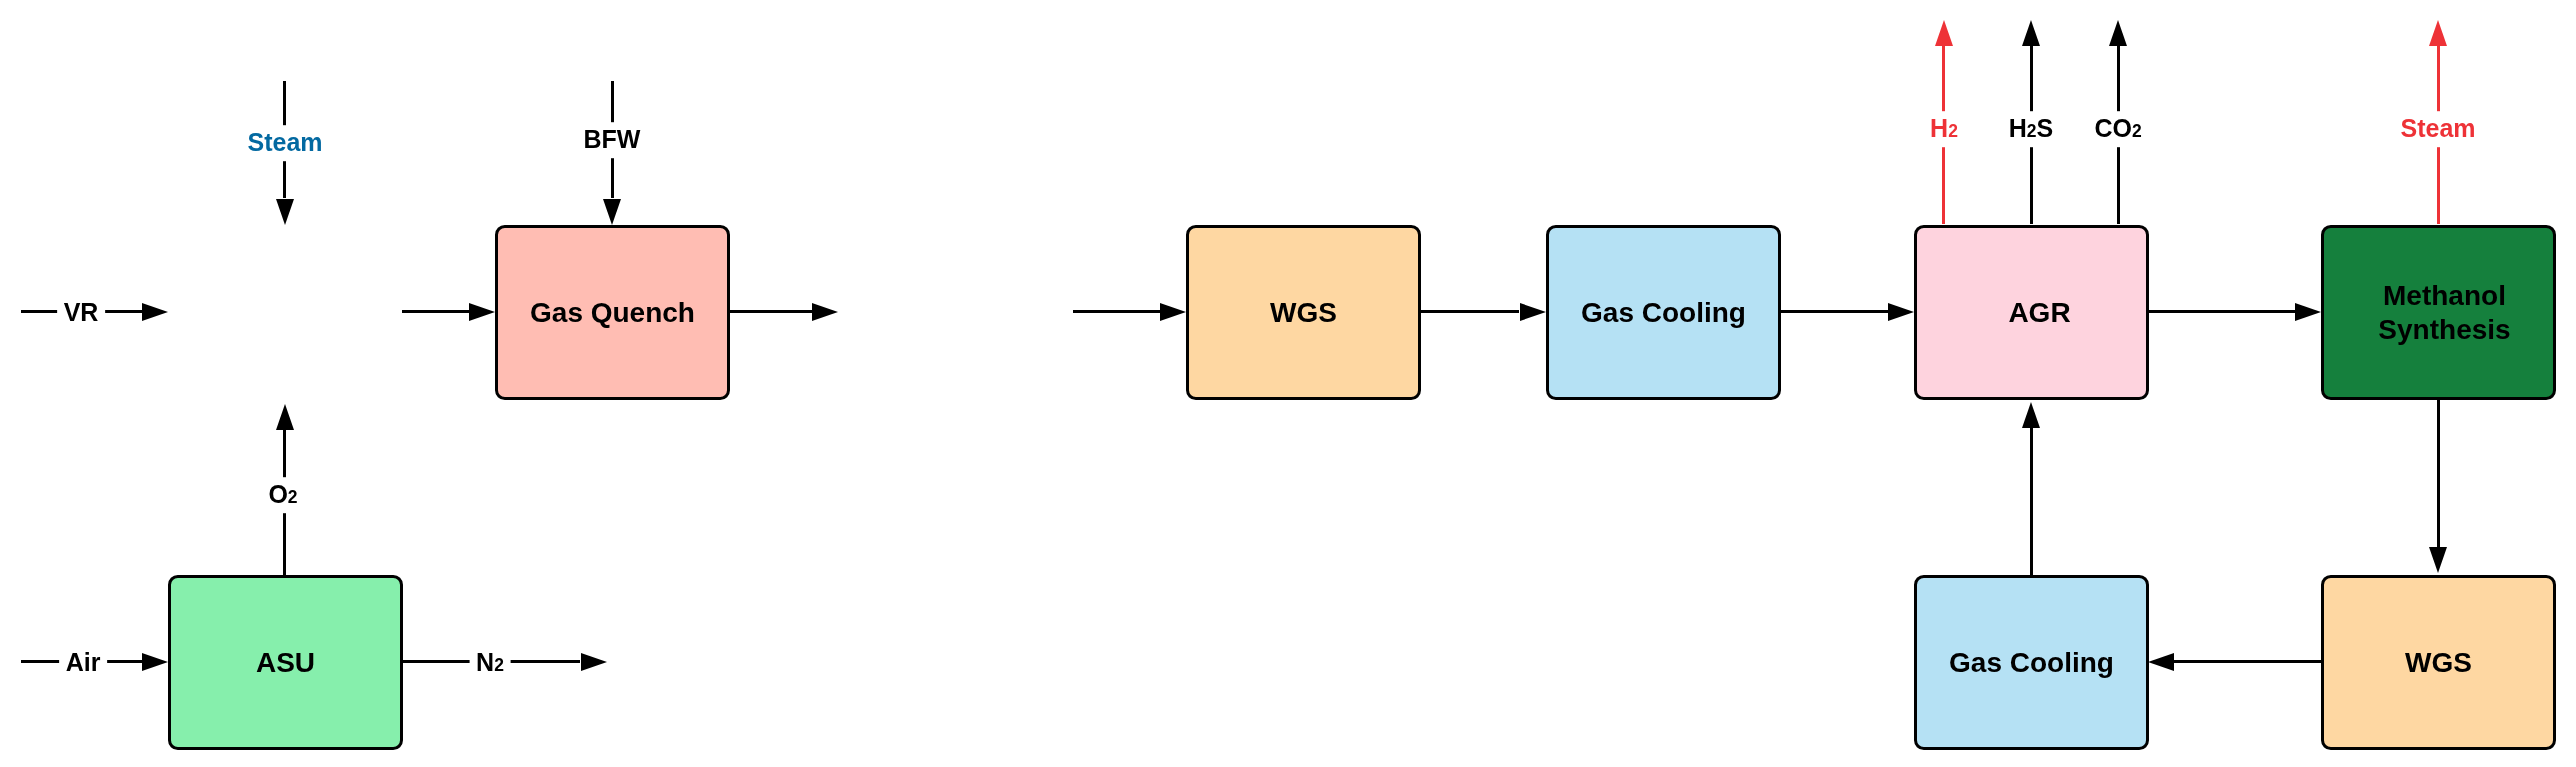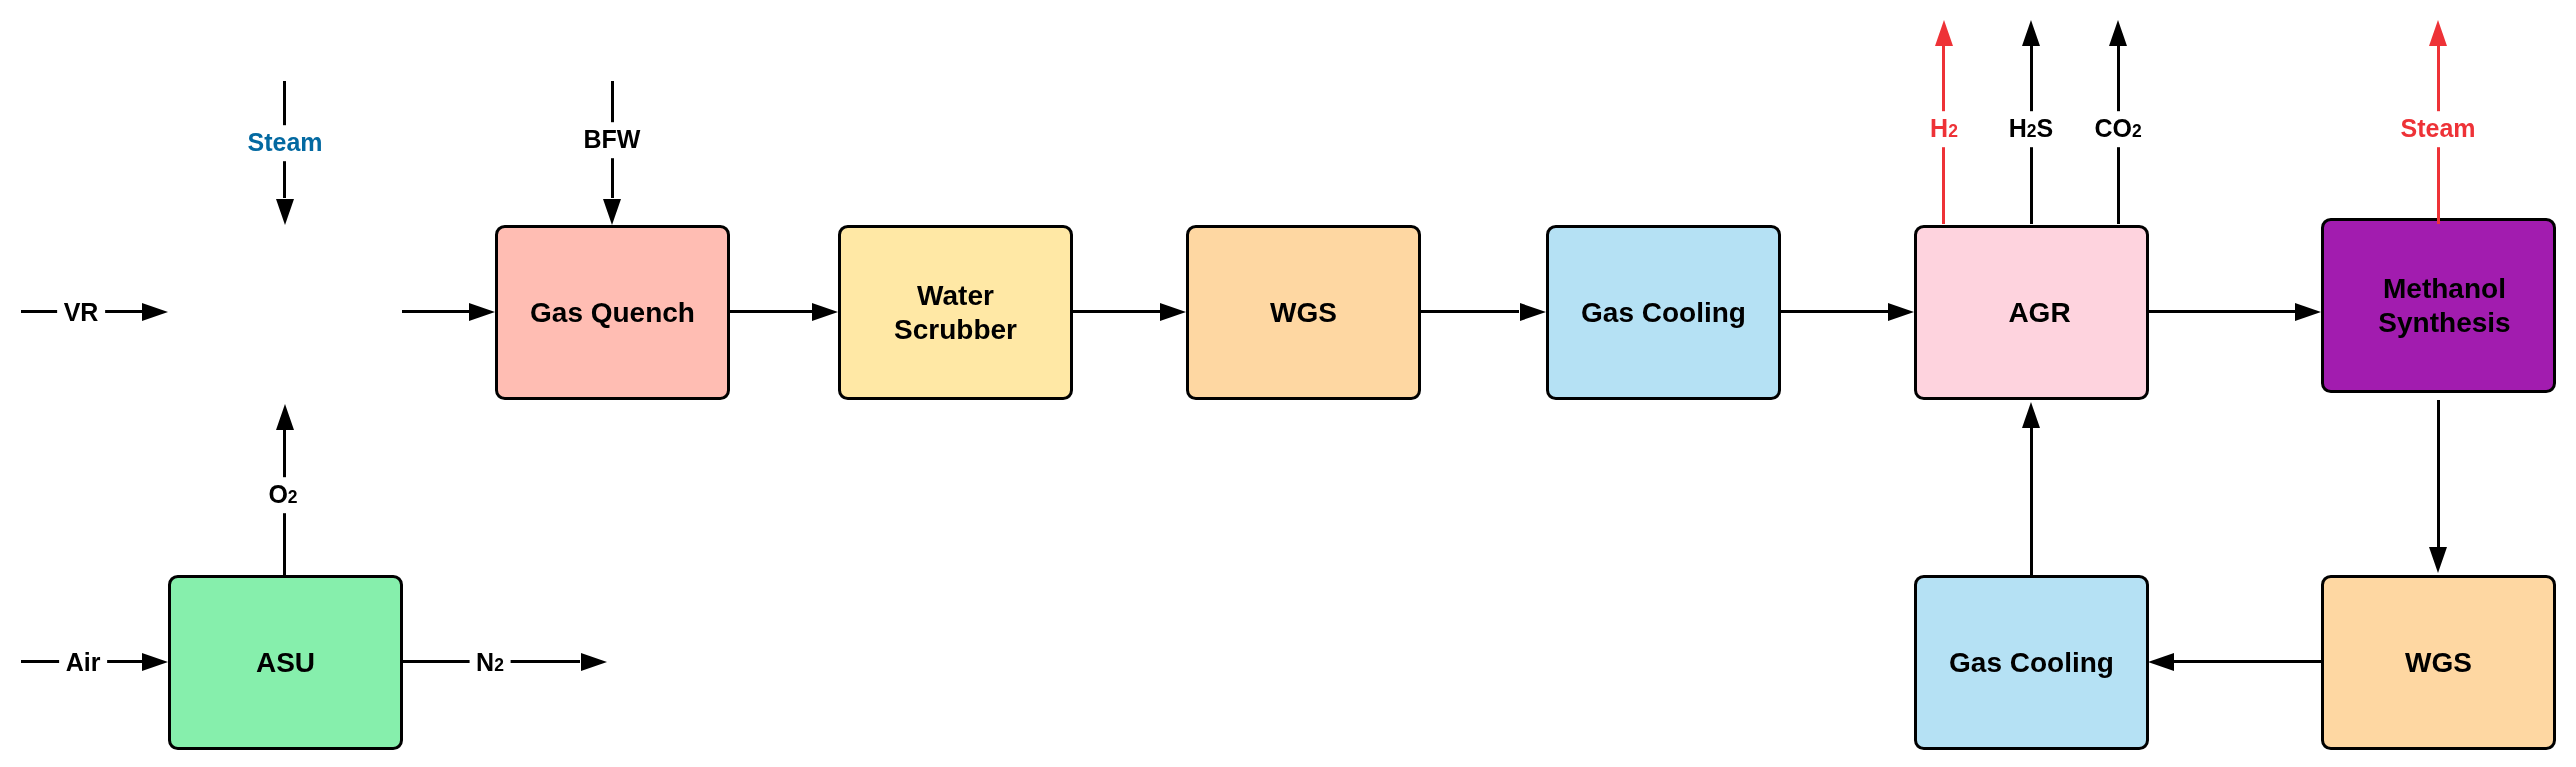--- a/index.html
+++ b/index.html
@@ -48,34 +48,30 @@
   .sub{font-size:0.7em;}
 </style>
 </head>
 <body>
 
 <div class="canvas">
 
   <div class="node" style="left: 495px; top: 225px; background-color: rgb(255, 189, 179);">
     <span class="nlabel">Gas Quench</span>
   </div>
-  <div class="node" style="left: 838px; top: 225px; background-color: rgb(255, 232, 165);">
-    <span class="nlabel">Water
-Scrubber</span>
-  </div>
   <div class="node" style="left: 1186px; top: 225px; background-color: rgb(254, 215, 162);">
     <span class="nlabel">WGS</span>
   </div>
   <div class="node" style="left: 1546px; top: 225px; background-color: rgb(181, 225, 244);">
     <span class="nlabel">Gas Cooling</span>
   </div>
   <div class="node" style="left: 1914px; top: 225px; background-color: rgb(254, 211, 222); padding-left: 16px;">
     <span class="nlabel">AGR</span>
   </div>
-  <div class="node" style="left: 2321px; top: 218px; background-color: #a21caf; padding-left: 12px;">
+  <div class="node" style="left: 2321px; top: 225px; background-color: #15803d; padding-left: 12px;">
     <span class="nlabel">Methanol
 Synthesis</span>
   </div>
 
   <div class="node" style="left: 168px; top: 575px; background-color: #86efac;">
     <span class="nlabel">ASU</span>
   </div>
   <div class="node" style="left: 1914px; top: 575px; background-color: rgb(181, 225, 244);">
     <span class="nlabel">Gas Cooling</span>
   </div>

